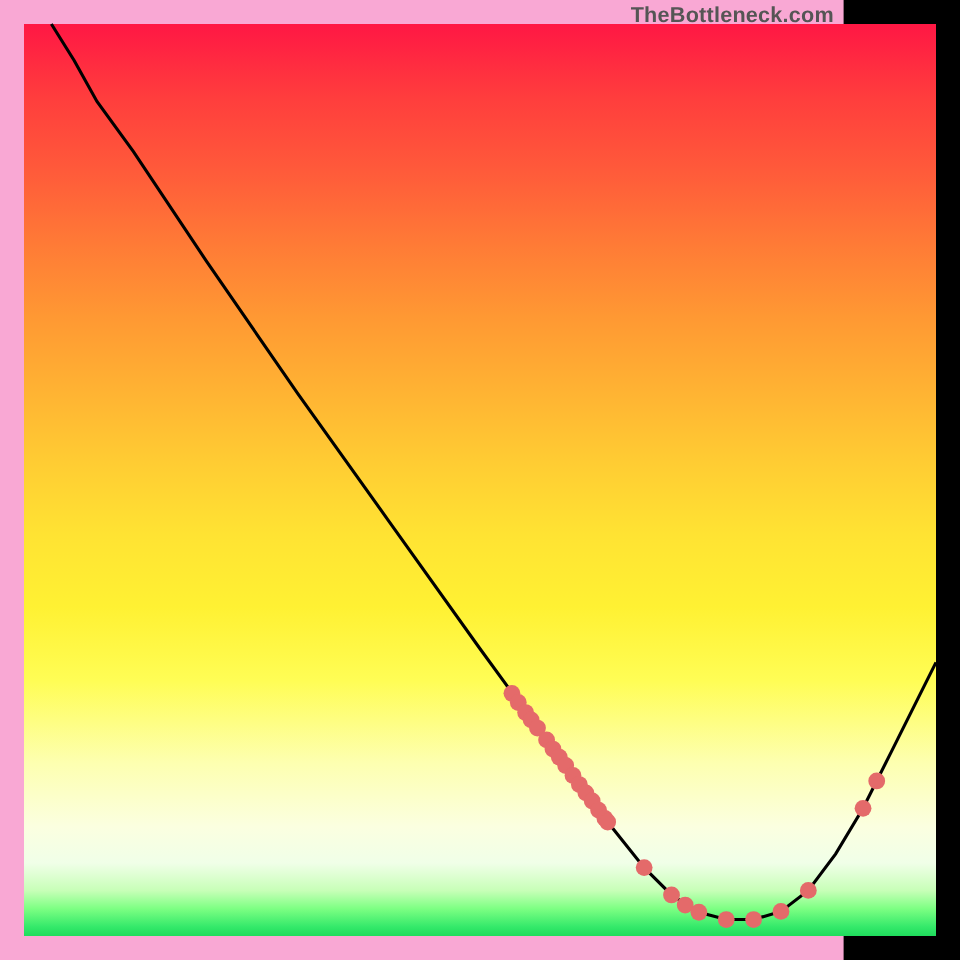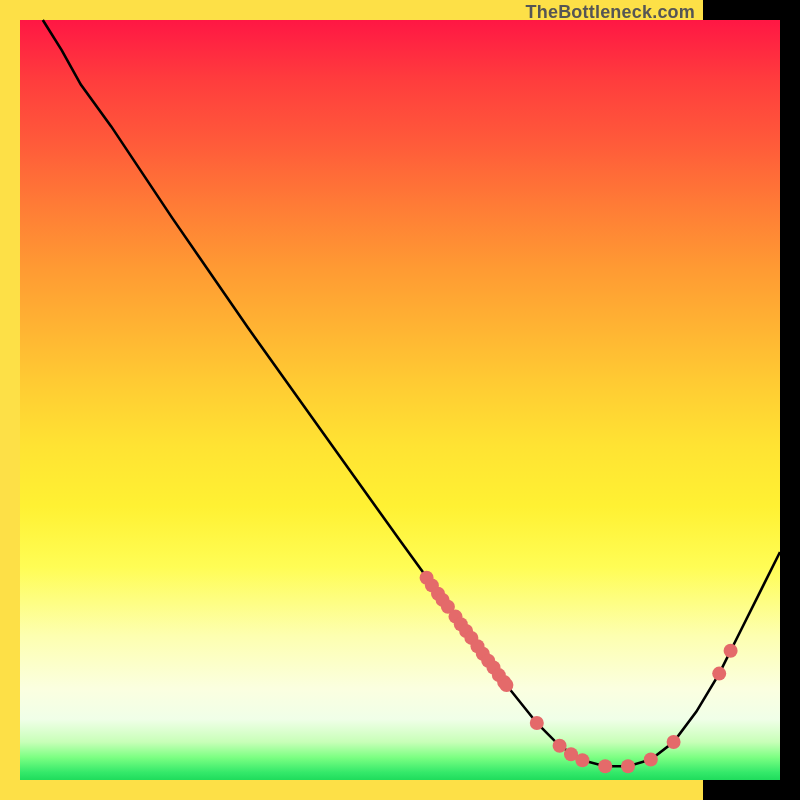--- a/index.html
+++ b/index.html
@@ -8,21 +8,21 @@
     width: 800px;
     height: 800px;
     background: #000;
     overflow: hidden;
     font-family: Arial, Helvetica, sans-serif;
   }
   .stage {
     position: relative;
     width: 703px;
     height: 800px;
-    background: #fde047;
+    background: #f9a8d4;
   }
   .plot {
     position: absolute;
     left: 20px;
     top: 20px;
     width: 760px;
     height: 760px;
     
     background: linear-gradient(
       to bottom,

